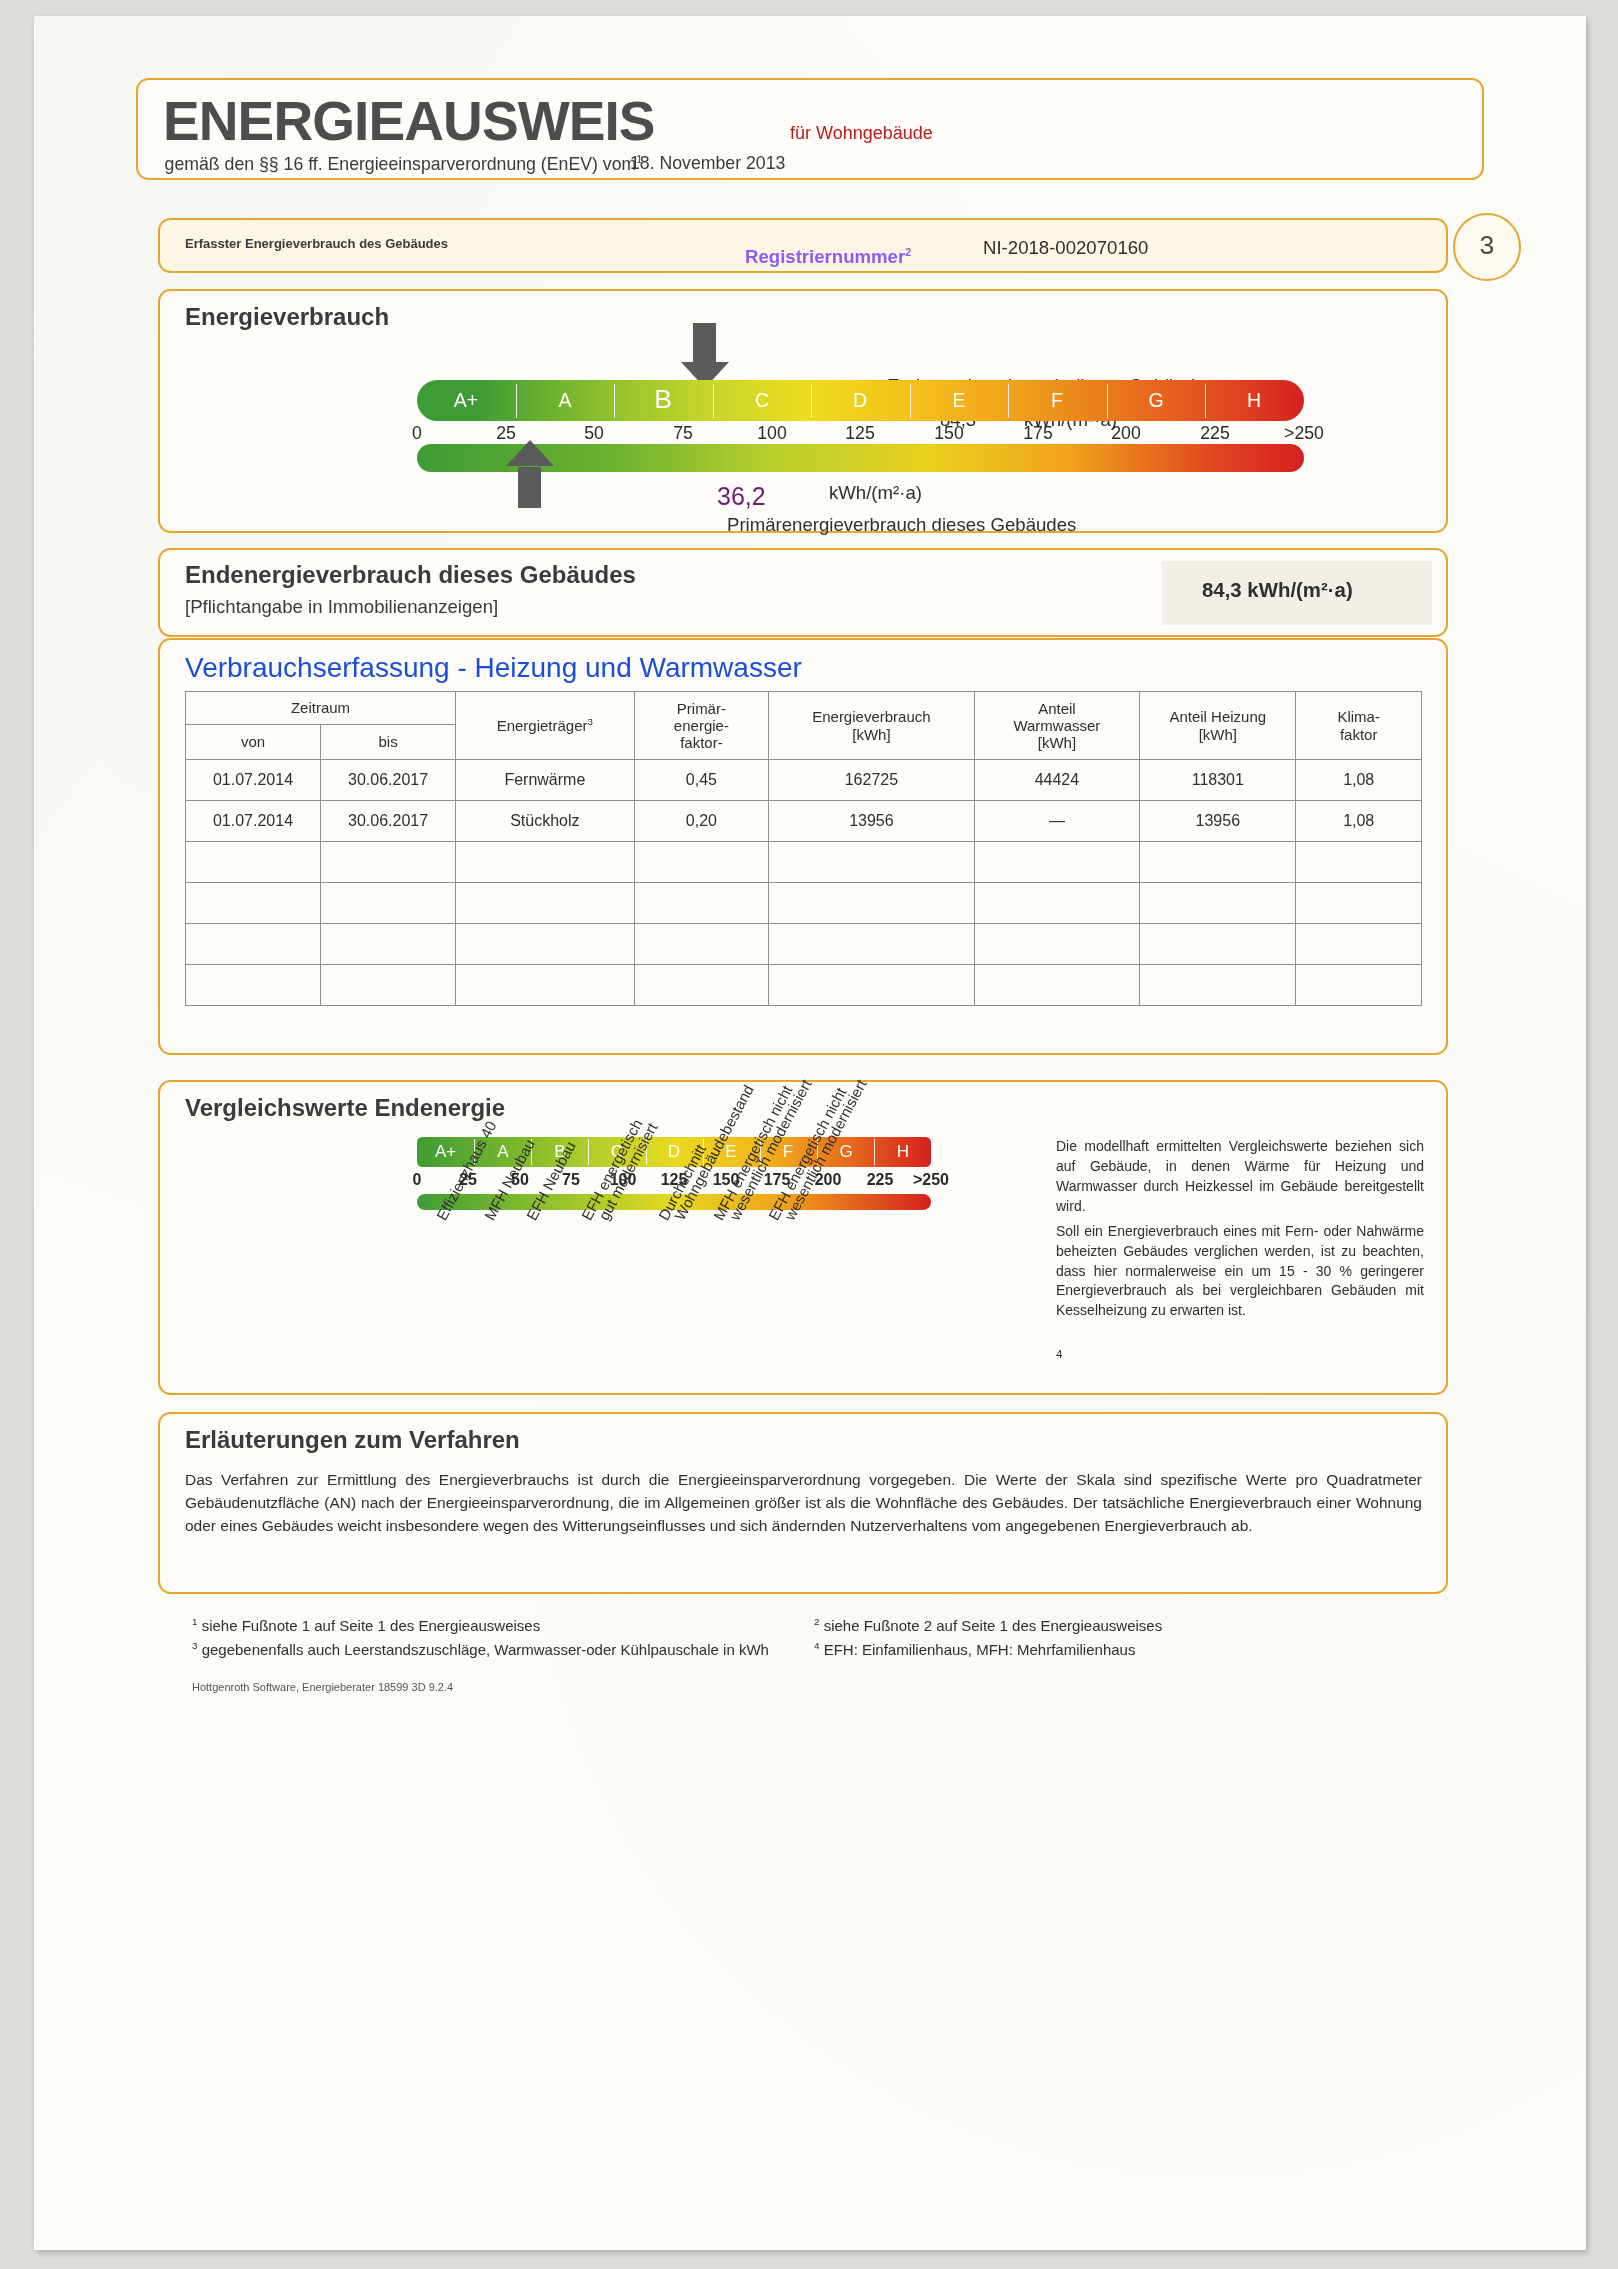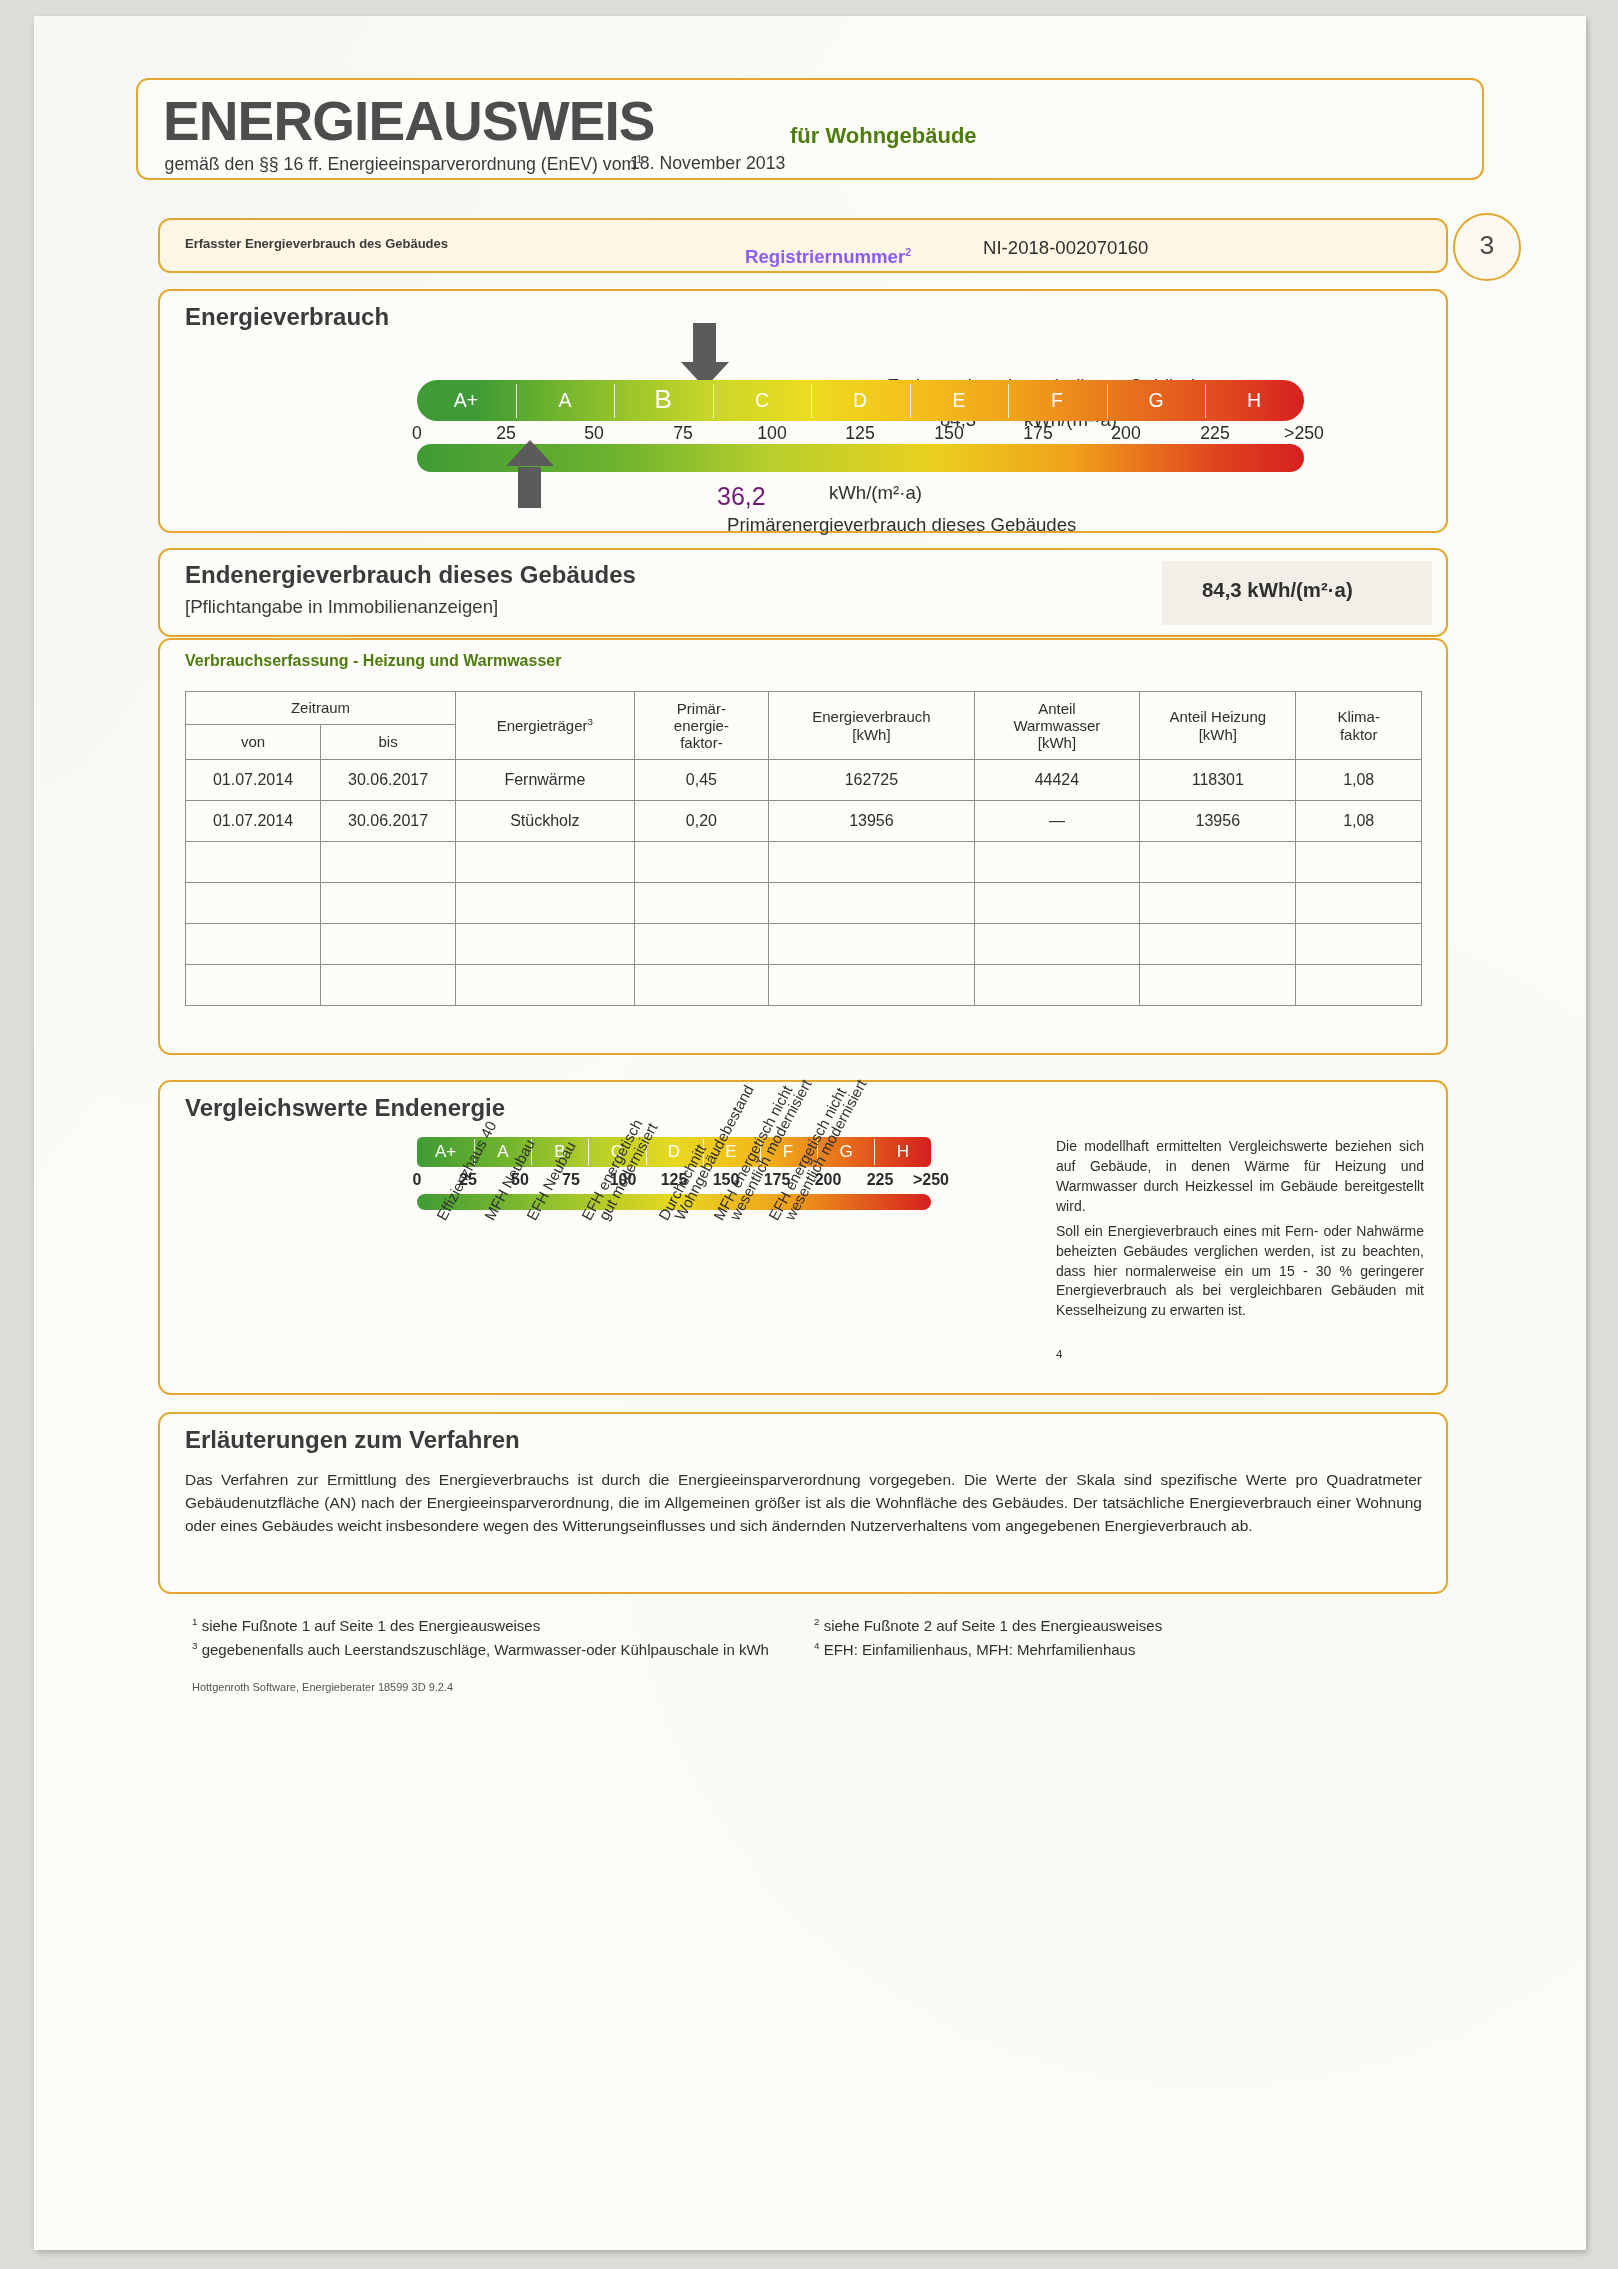--- a/index.html
+++ b/index.html
@@ -33,21 +33,21 @@
   }
 
   
   #header-box{ left:102px; top:62px; width:1348px; height:102px; }
   #title-main{
     position:absolute;left:25px;top:8.9px;
     font-size:55px;font-weight:bold;color:#4d4d4d;letter-spacing:-0.9px;
   }
   #title-sub{
     position:absolute;left:652px;top:43px;
-    font-size:22px;font-weight:bold;color:#4d7c0f;
+    font-size:18px;font-weight:normal;color:#b91c1c;
   }
   #title-law{
     position:absolute;left:26.6px;top:73px;
     font-size:17.7px;color:#3a3a3a;
   }
   #title-law .sup{font-size:10.6px;vertical-align:super;}
   #title-date{
     position:absolute;left:492px;top:73px;
     font-size:17.7px;color:#3a3a3a;
   }
@@ -109,21 +109,21 @@
 
   
   #endenergie-box{ left:124px; top:532px; width:1290px; height:89px;}
   #endenergie-title{position:absolute;left:25px;top:10.6px;font-size:24px;font-weight:bold;color:#3b3b3b;}
   #endenergie-note{position:absolute;left:25px;top:46px;font-size:18.6px;color:#3b3b3b;}
   #endenergie-val-bg{position:absolute;left:1002px;top:10.6px;width:270px;height:64px;background:#f1efe7;}
   #endenergie-val{position:absolute;left:1042px;top:29px;font-size:20.4px;font-weight:bold;color:#2f2f2f;}
 
   
   #erfassung-box{ left:124px; top:622px; width:1290px; height:417px;}
-  #erfassung-title{position:absolute;left:25px;top:12.4px;font-size:16px;font-weight:bold;color:#4d7c0f;}
+  #erfassung-title{position:absolute;left:25px;top:12.4px;font-size:28px;font-weight:normal;color:#1d4ed8;}
   table.grid{
     position:absolute;left:25px;top:51px;width:1237px;
     border-collapse:collapse;font-size:16px;color:#2f2f2f;
   }
   table.grid th, table.grid td{
     border:0.9px solid #8e8e8e;
     height:38px;text-align:center;vertical-align:middle;font-weight:normal;
   }
   table.grid thead th{height:62px;font-size:15px;line-height:1.15;}
   .sup{font-size:9.8px;vertical-align:super;}

